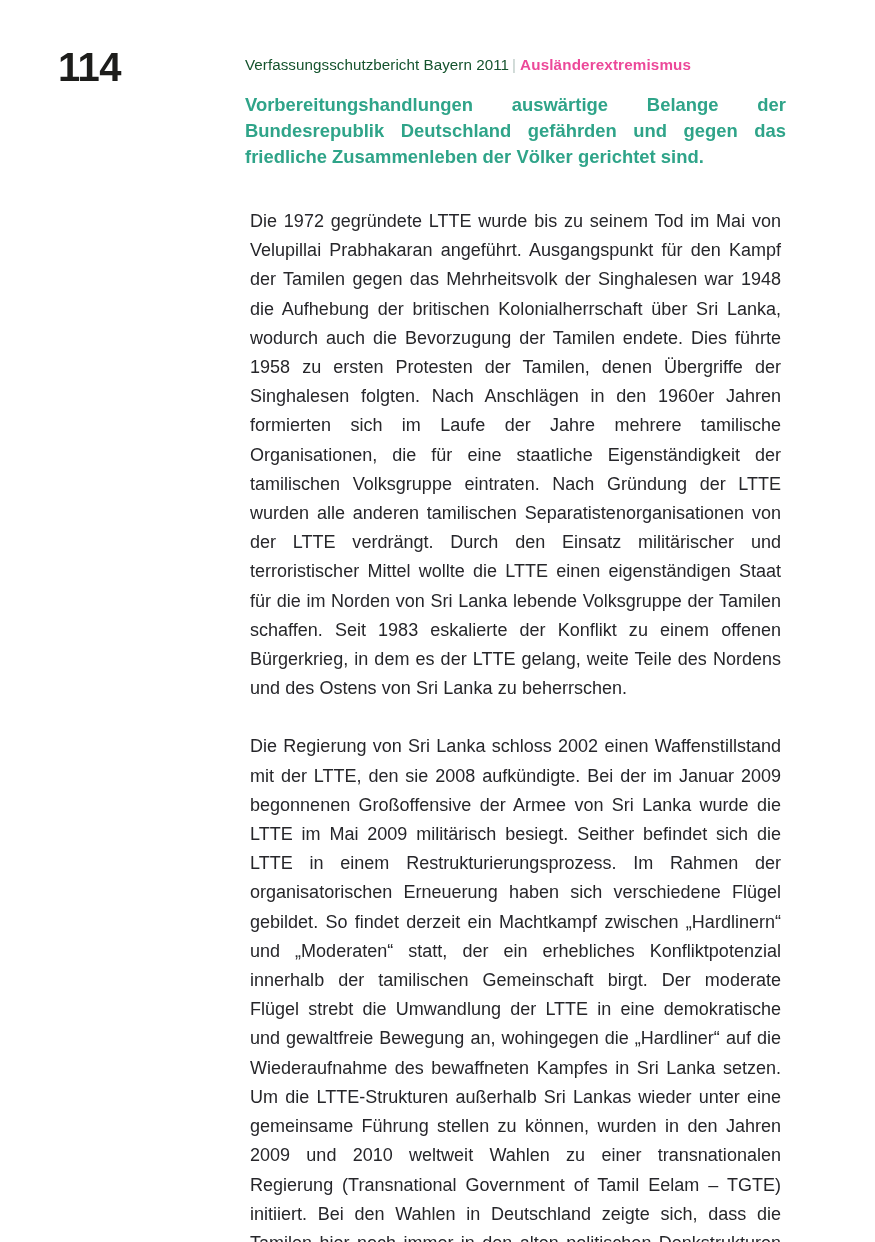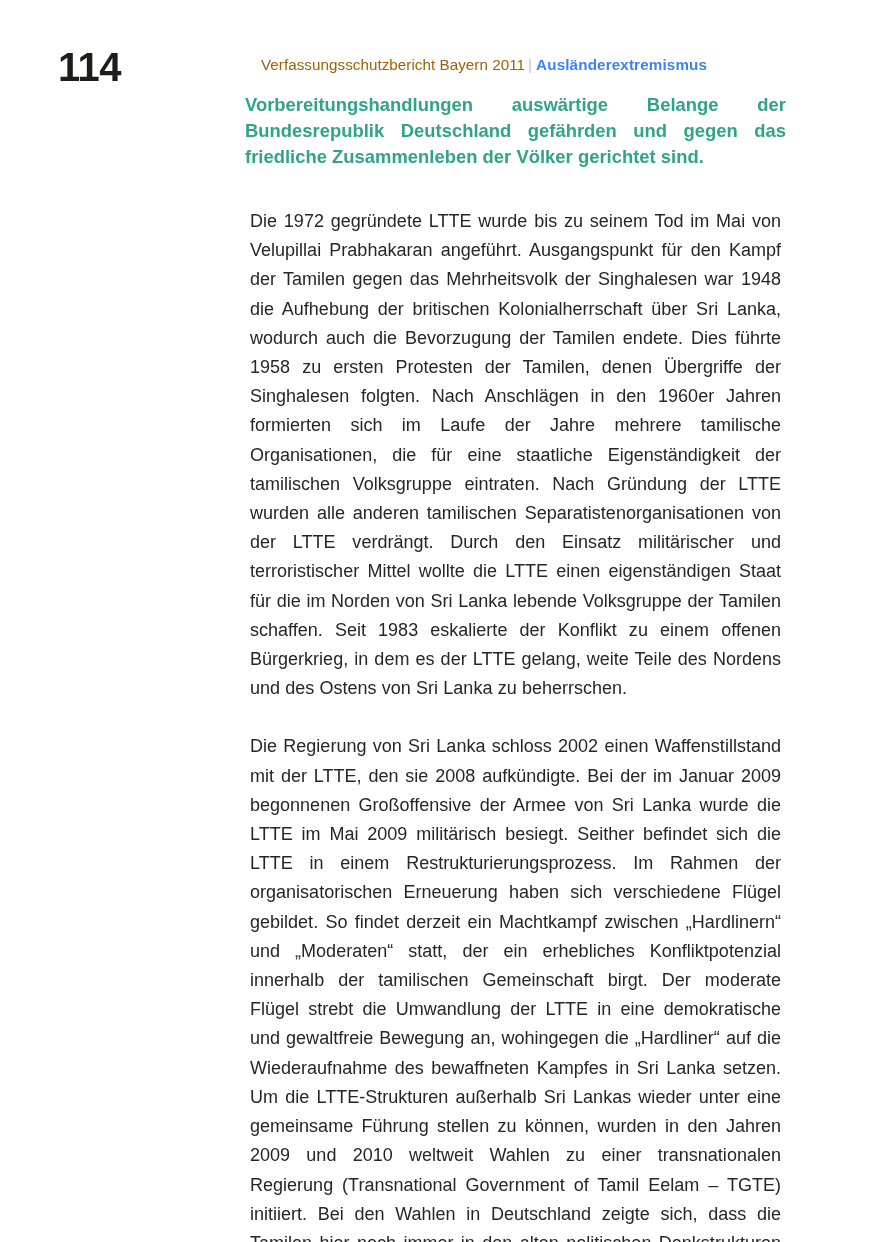--- a/index.html
+++ b/index.html
@@ -50,33 +50,32 @@
     font-size: 15.2px;
     line-height: 22px;
     color: #3c3c3b;
     letter-spacing: 0.05px;
     white-space: nowrap;
     margin: 0 0 0 0;
     padding-top: 10px;
   }
 
   .running-head .rh-title {
-    color: #a16207;
+    color: #14532d;
     font-weight: 400;
-    margin-left: 16px;
   }
 
   .running-head .rh-sep {
     color: #b9c9c4;
     padding: 0 4px 0 3px;
     font-weight: 400;
   }
 
   .running-head .rh-section {
-    color: #3b82f6;
+    color: #ec4899;
     font-weight: 700;
     letter-spacing: 0.15px;
   }
 
   
   .lead-heading {
     margin: 16px 0 0 0;
     font-size: 18.4px;
     line-height: 26px;
     font-weight: 700;

